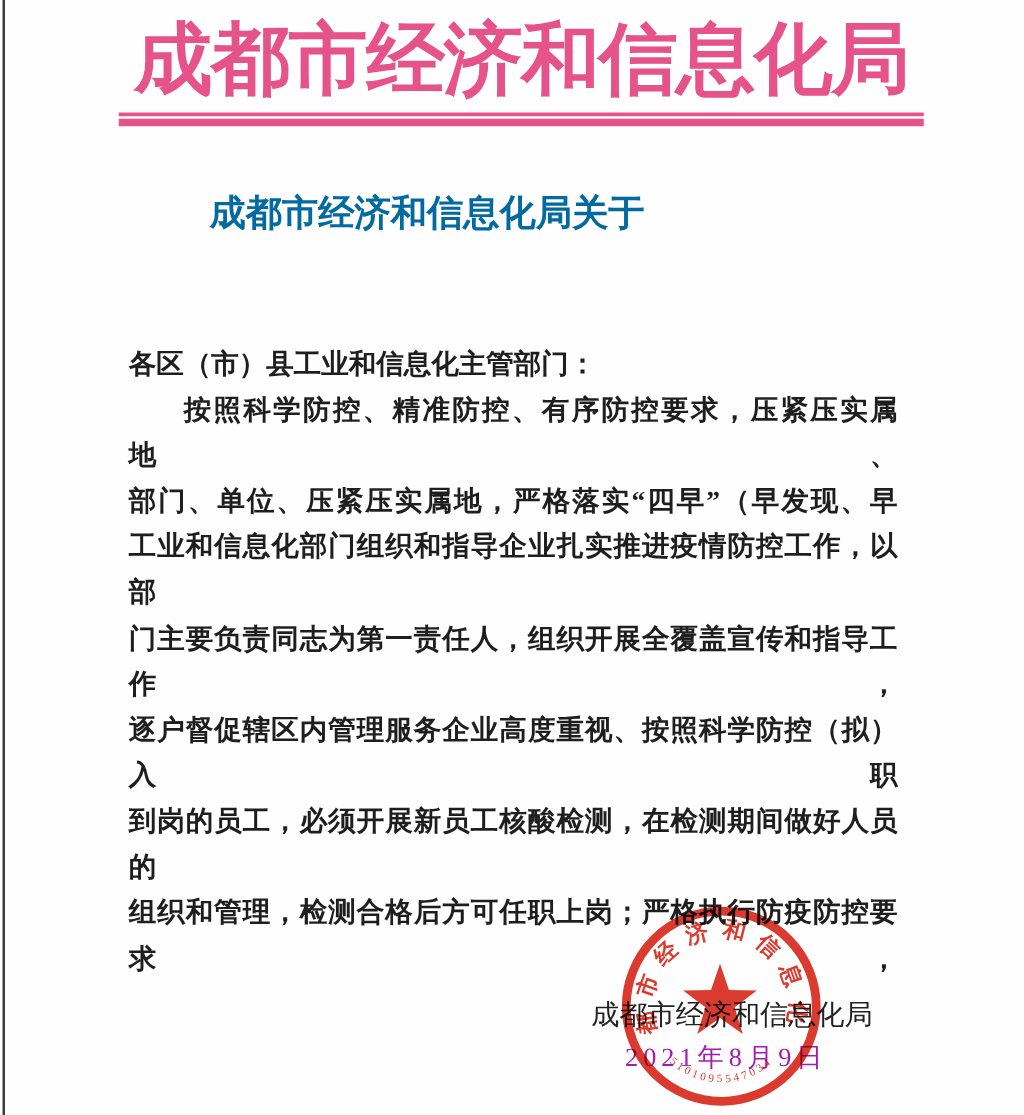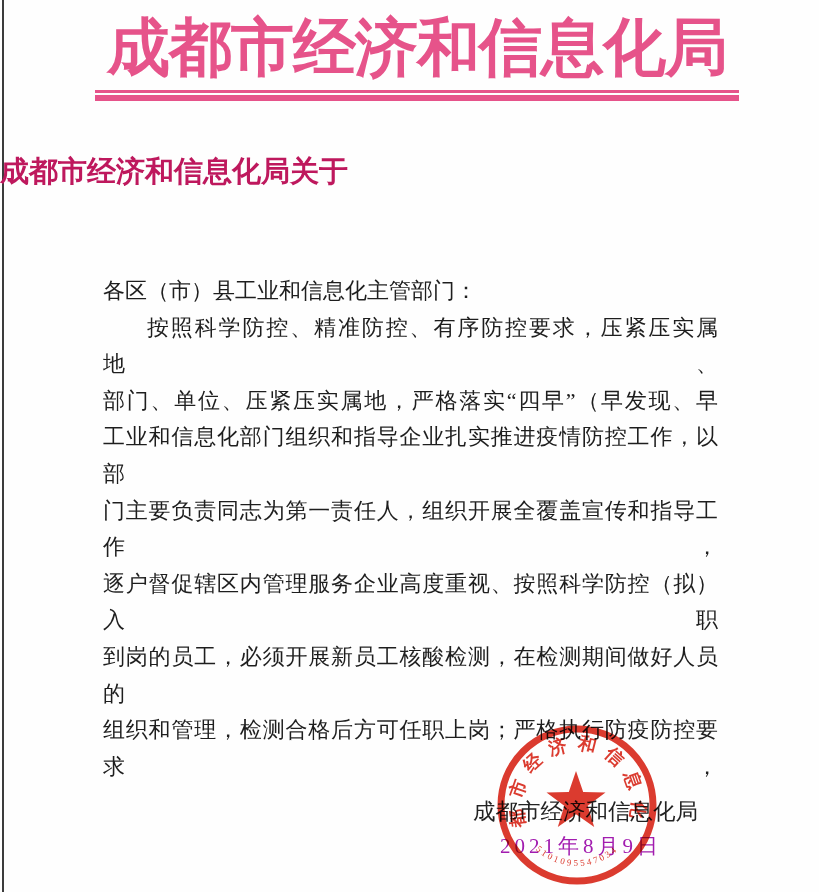--- a/index.html
+++ b/index.html
@@ -14,29 +14,29 @@
     position:absolute;left:95px;top:4px;width:644px;
     text-align:center;font-weight:bold;font-size:63px;line-height:88px;
     letter-spacing:-1px;white-space:nowrap;
   }
   .header-rule{position:absolute;left:95px;top:90px;width:644px;}
   .header-rule .thin{height:3px;}
   .header-rule .gap{height:2px;}
   .header-rule .thick{height:6px;}
   
   .doc-title{
-    position:absolute;left:0;top:152px;width:683px;text-align:left;
-    font-weight:bold;color:#be185d;font-size:29px;line-height:38px;
+    position:absolute;left:0;top:152px;width:683px;text-align:center;
+    font-weight:bold;color:#0369a1;font-size:29px;line-height:38px;
   }
   
   .body-text{
     position:absolute;left:103px;top:273px;width:615px;
     font-size:22px;line-height:36.6px;color:#1e1e1e;
   }
-  .line{white-space:nowrap;}
+  .line{white-space:nowrap;font-weight:bold;}
   .line.just{white-space:normal;text-align:justify;text-align-last:justify;}
   .line.indent{text-indent:2em;}
   
   .sig-agency{
     position:absolute;left:473px;top:796px;width:230px;
     font-size:22.5px;color:#222;white-space:nowrap;
   }
   .sig-date{
     position:absolute;left:500px;top:832px;width:200px;
     font-size:21px;letter-spacing:4px;color:#a21caf;white-space:nowrap;

